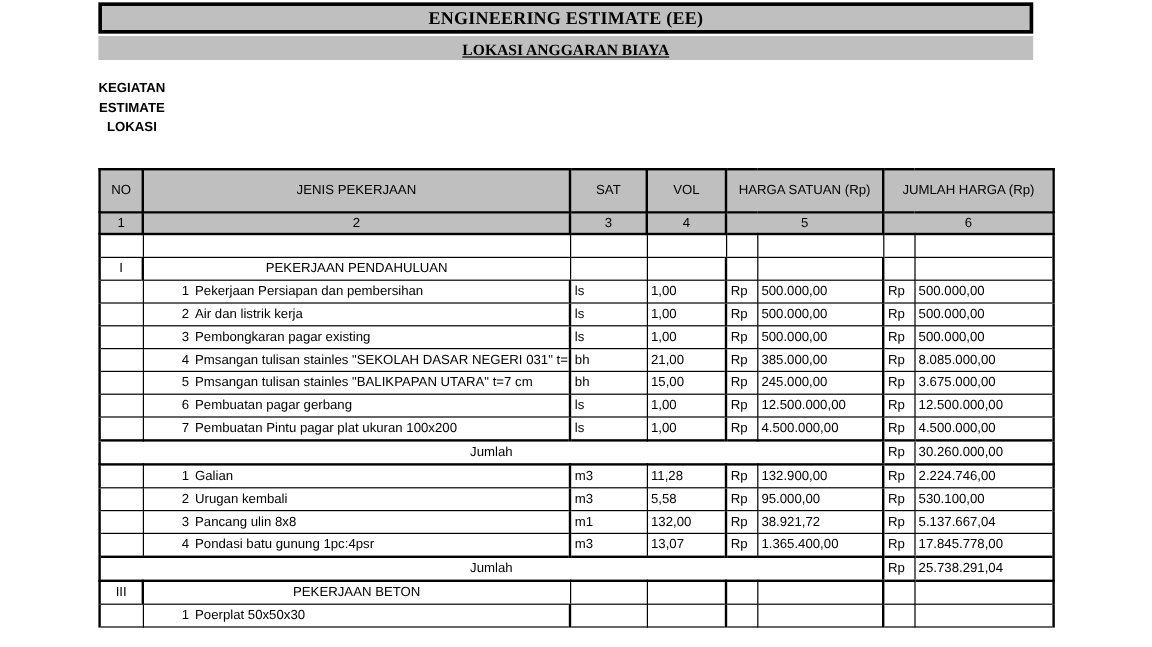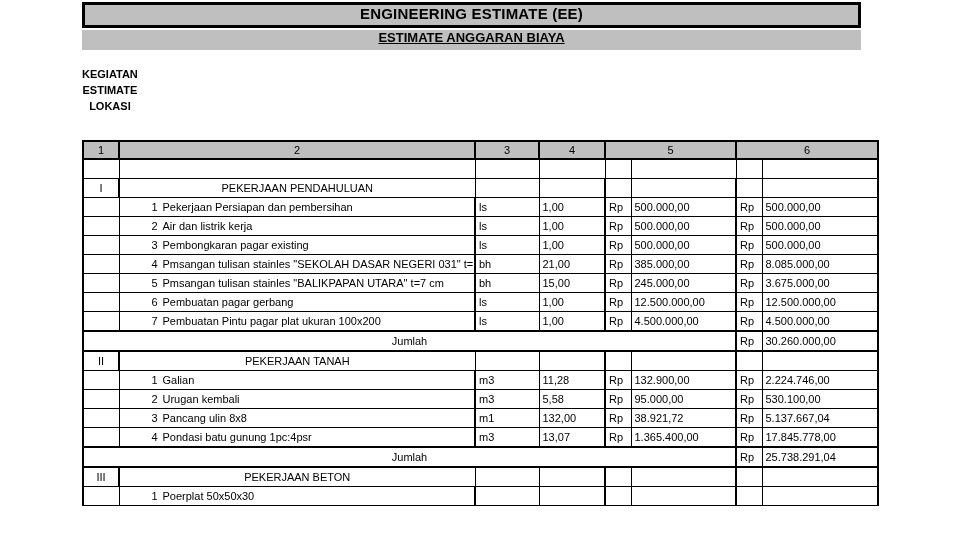--- a/index.html
+++ b/index.html
@@ -23,22 +23,23 @@
   }
 
   
   .title-band {
     position: absolute;
     left: 82px;
     width: 779px;
     background: #bfbfbf;
     box-sizing: border-box;
     display: flex;
-    align-items: flex-start;
+    align-items: flex-end;
     justify-content: center;
+    font-family: Liberation Serif, serif;
   }
   .title-main {
     top: 2px;
     height: 26px;
     border: 3px solid #000000;
     font-size: 15px;
     font-weight: bold;
     letter-spacing: 0.2px;
   }
   .title-sub {
@@ -124,41 +125,49 @@
 </head>
 <body>
 
 <div id="sheet">
 
   <div class="title-band title-main">
     <span>ENGINEERING ESTIMATE (EE)</span>
   </div>
 
   <div class="title-band title-sub">
-    <span class="u">ESTIMATE ANGGARAN BIAYA </span>
+    <span class="u">LOKASI ANGGARAN BIAYA </span>
   </div>
 
   <div class="meta">
     <div>KEGIATAN</div>
     <div>ESTIMATE</div>
     <div>LOKASI</div>
   </div>
 
   <table class="ee">
     <colgroup>
       <col class="c-no">
         <col class="c-desc">
         <col class="c-sat">
         <col class="c-vol">
       <col class="c-cur">
         <col class="c-val1">
         <col class="c-cur2">
         <col class="c-val2">
     </colgroup>
     <tbody id="tbody">
+        <tr class="head">
+          <td class="thick-left">NO</td>
+          <td>JENIS PEKERJAAN</td>
+          <td>SAT</td>
+          <td>VOL</td>
+          <td colspan="2">HARGA SATUAN (Rp)</td>
+          <td colspan="2" class="thick-right">JUMLAH HARGA (Rp)</td>
+        </tr>
         <tr class="headnum">
           <td class="thick-left">1</td>
           <td>2</td>
           <td>3</td>
           <td>4</td>
           <td colspan="2">5</td>
           <td colspan="2" class="thick-right">6</td>
         </tr>
         <tr class="blankrow">
           <td class="thick-left thick-top"></td>
@@ -248,30 +257,20 @@
           <td class="thick-left">Rp</td>
           <td>4.500.000,00</td>
           <td class="thick-left">Rp</td>
           <td class="thick-right">4.500.000,00</td>
         </tr>
         <tr>
           <td colspan="6" class="sum-label thick-left thick-top thick-bottom">Jumlah</td>
           <td class="thick-left thick-top thick-bottom">Rp</td>
           <td class="thick-right thick-top thick-bottom">30.260.000,00</td>
         </tr>
-        <tr>
-          <td class="roman thick-left">II</td>
-          <td class="section-title thick-left">PEKERJAAN TANAH</td>
-          <td></td>
-          <td></td>
-          <td class="thick-left"></td>
-          <td></td>
-          <td class="thick-left"></td>
-          <td class="thick-right"></td>
-        </tr>
         <tr class="">
           <td class="thick-left"></td>
           <td class="indent"><span class="idx">1</span><span>Galian</span></td>
           <td class="thick-left">m3</td>
           <td>11,28</td>
           <td class="thick-left">Rp</td>
           <td>132.900,00</td>
           <td class="thick-left">Rp</td>
           <td class="thick-right">2.224.746,00</td>
         </tr>

